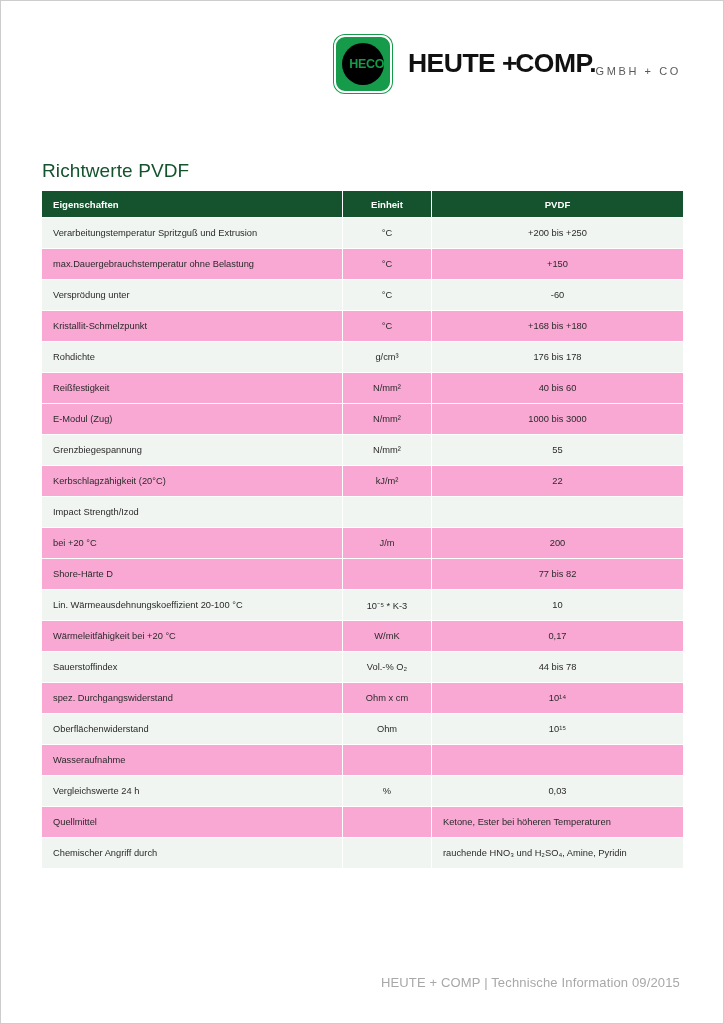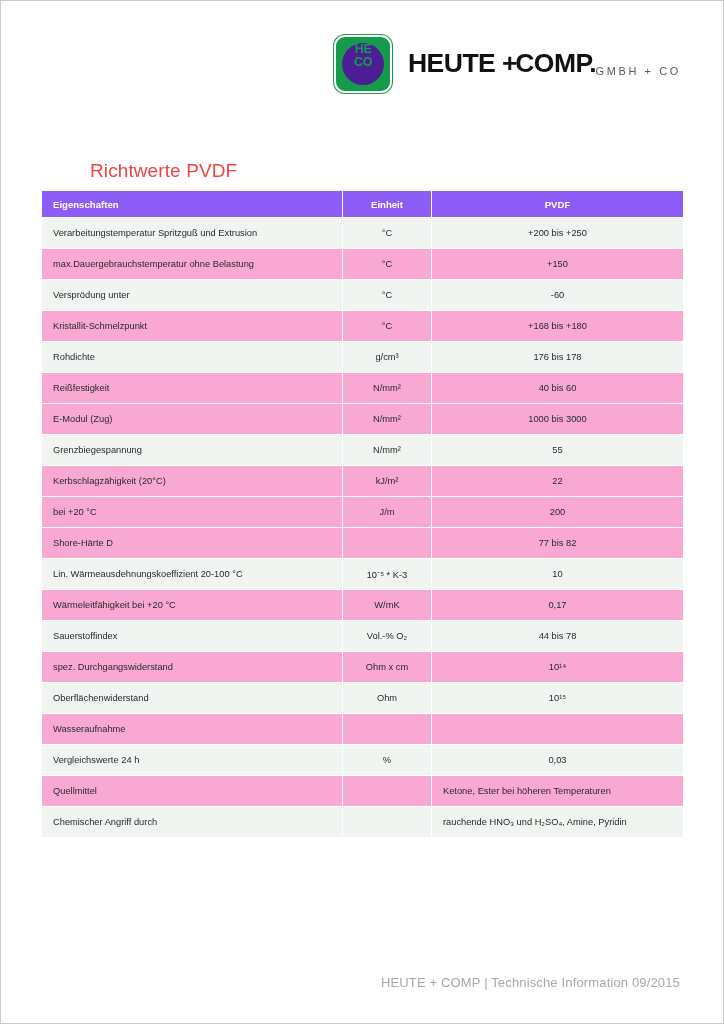--- a/index.html
+++ b/index.html
@@ -40,25 +40,25 @@
     align-items: center;
     justify-content: center;
     box-sizing: border-box;
     border: 2px solid #ffffff;
     box-shadow: 0 0 0 1px #159b4a;
   }
   .logo-disc {
     width: 42px;
     height: 42px;
     border-radius: 50%;
-    background: #4c1d95;
-    display: flex;
-    flex-direction: column;
+    background: #000000;
+    display: flex;
+    flex-direction: row;
     align-items: center;
-    justify-content: flex-start;
+    justify-content: flex-end;
     line-height: 1;
   }
   .logo-disc span {
     font-weight: bold;
     font-size: 12.5px;
     color: #159b4a;
     letter-spacing: -0.3px;
     display: block;
   }
   .wordmark {
@@ -82,43 +82,42 @@
     margin-top: 5px;
     font-weight: normal;
   }
 
   
   .page-title {
     position: absolute;
     left: 41px;
     top: 146px;
     font-size: 19px;
-    color: #ef4444;
+    color: #14532d;
     font-weight: normal;
     letter-spacing: 0.1px;
-    margin-left: 48px;
   }
 
   
   .spec-table {
     position: absolute;
     left: 40px;
     top: 189px;
     width: 641px;
     border-collapse: separate;
     border-spacing: 1px 1px;
     table-layout: fixed;
     font-size: 9.3px;
   }
   .spec-table col.c-prop  { width: 300px; }
   .spec-table col.c-unit  { width: 88px;  }
   .spec-table col.c-val   { width: 251px; }
 
   .spec-table th {
-    background: #8b5cf6;
+    background: #14532d;
     color: #ffffff;
     font-size: 9.6px;
     font-weight: bold;
     height: 26px;
     padding: 0 11px;
     text-align: left;
     box-sizing: border-box;
     margin-left: 24px;
   }
   .spec-table th.center { text-align: center; padding: 0 4px; }
@@ -219,20 +218,25 @@
         <tr>
           <td>Grenzbiegespannung</td>
           <td class="center">N/mm²</td>
           <td class="center">55</td>
         </tr>
         <tr class="alt">
           <td>Kerbschlagzähigkeit (20°C)</td>
           <td class="center">kJ/m²</td>
           <td class="center">22</td>
         </tr>
+        <tr>
+          <td>Impact Strength/Izod</td>
+          <td class="center"></td>
+          <td class="center"></td>
+        </tr>
         <tr class="alt">
           <td>bei +20 °C</td>
           <td class="center">J/m</td>
           <td class="center">200</td>
         </tr>
         <tr class="alt">
           <td>Shore-Härte D</td>
           <td class="center"></td>
           <td class="center">77 bis 82</td>
         </tr>

